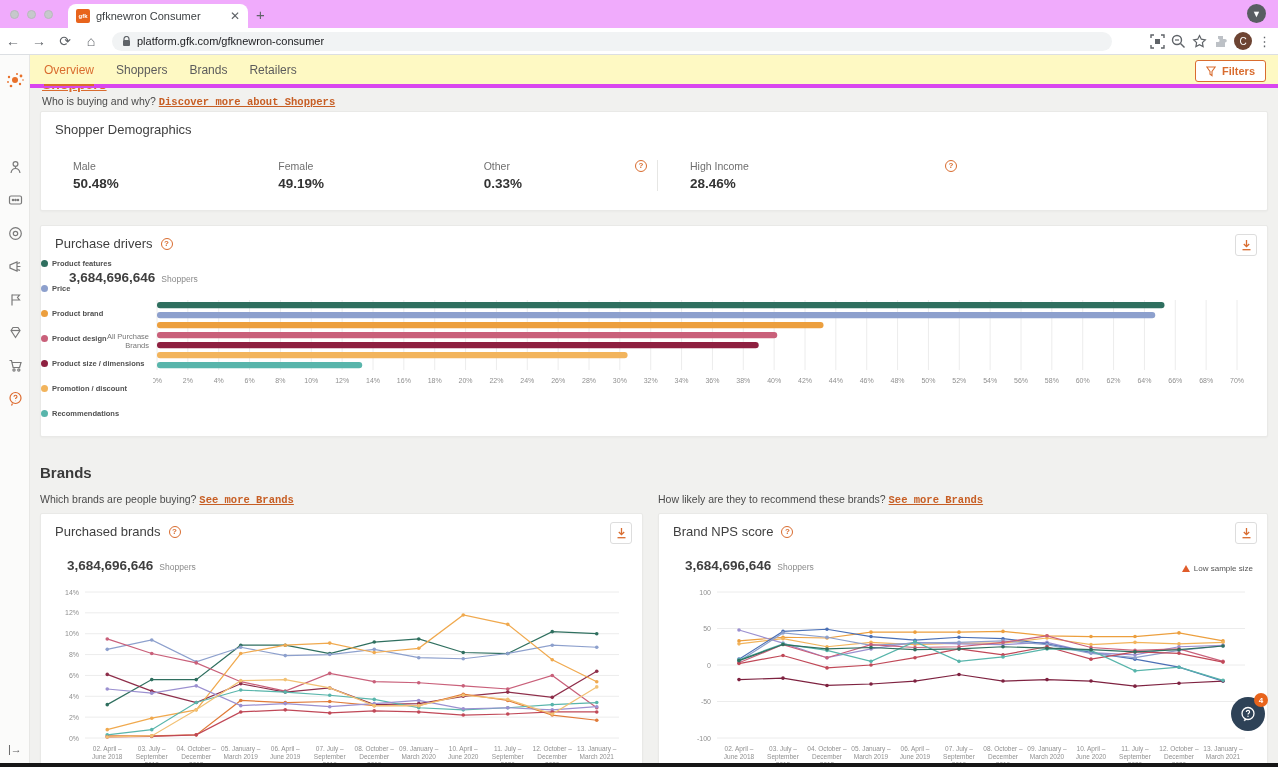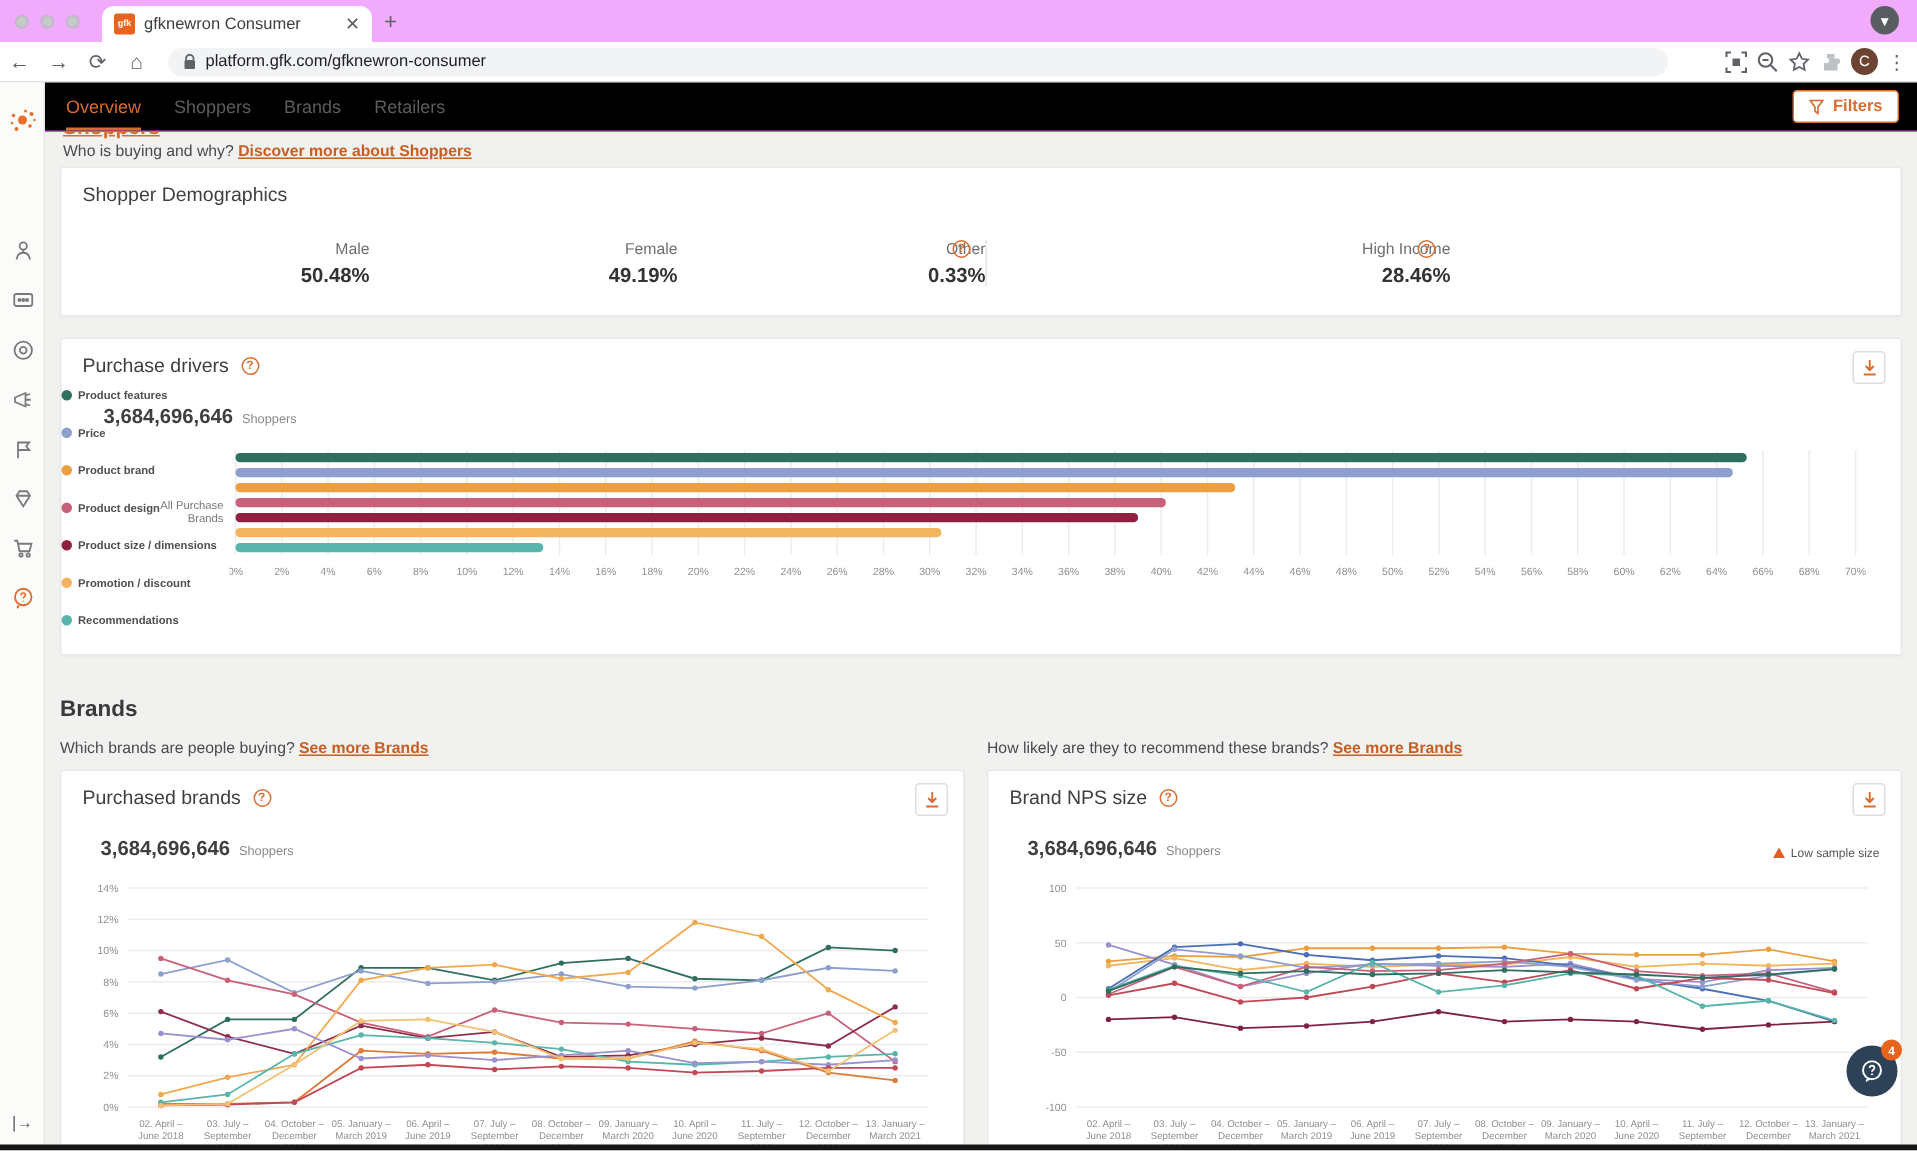--- a/index.html
+++ b/index.html
@@ -26,42 +26,42 @@
   .kebab { color:#5f6368; font-size:13px; letter-spacing:0; width:12px; text-align:center; }
 
   
   .sidebar { position:absolute; top:55px; left:0; bottom:4px; width:30px; background:#fbfbfa; border-right:1px solid #e7e7e5; }
   .sb-logo { position:absolute; top:16px; left:5px; }
   .sb-icons { position:absolute; top:104px; left:0; width:30px; display:flex; flex-direction:column; align-items:center; gap:17px; }
   .sb-ic { width:16px; height:16px; display:flex; align-items:center; justify-content:center; }
   .sb-bottom { position:absolute; bottom:8px; left:8px; color:#5a5a5a; font-size:11px; }
 
   .main { position:absolute; top:55px; left:30px; right:0; bottom:4px; background:#fff; }
-  .navbar { position:absolute; top:0; left:0; right:0; height:33px; background:#000000; border-bottom:1px solid #d946ef; display:flex; align-items:center; padding-left:14px; gap:22px; }
+  .navbar { position:absolute; top:0; left:0; right:0; height:33px; background:#fef9c3; border-bottom:4px solid #d946ef; display:flex; align-items:center; padding-left:14px; gap:22px; }
   .nav-tab { font-size:12px; color:#5c5c5c; }
   .nav-tab.active { color:#d96c2f; }
   .filters-btn { position:absolute; right:12px; top:5px; border:1px solid #d96c2f; color:#d96c2f; border-radius:3px; height:22px; padding:0 10px; display:flex; align-items:center; gap:6px; font-size:11px; font-weight:bold; background:#fff; }
 
   .content { position:absolute; top:33px; left:0; right:0; bottom:0; background:#f1f1ef; overflow:hidden; }
   .clip-head { position:absolute; top:0; left:12px; height:5px; overflow:hidden; }
   .clip-head span { display:block; margin-top:-12px; font-size:14px; font-weight:bold; color:#d96c2f; text-decoration:underline; }
   .question-row { position:absolute; font-size:10.5px; color:#4a4a4a; }
-  .q-link { color:#c75e24; text-decoration:underline; font-weight:bold; }
+  .q-link { color:#c75e24; text-decoration:underline; font-weight:bold;font-family:Liberation Mono, monospace; }
 
   .card { position:absolute; background:#fff; border:1px solid #e9e9e7; border-radius:2px; box-shadow:0 1px 2px rgba(0,0,0,.03); }
   .card-title { position:absolute; top:10px; left:14px; font-size:13px; color:#3f3f3f; display:flex; align-items:center; gap:8px; }
   .qmark { display:inline-block; width:12px; height:12px; border:1px solid #d96c2f; border-radius:50%; color:#d96c2f; font-size:8px; font-weight:bold; text-align:center; line-height:10px; }
   .qmark::after { content:"?"; }
   .dl-btn { position:absolute; right:10px; top:8px; width:22px; height:22px; border:1px solid #ddd; border-radius:3px; background:#fff; display:flex; align-items:center; justify-content:center; }
 
   
   .stats-row { position:absolute; left:0; right:0; top:48px; display:flex; }
   .stat-sec { position:relative; display:flex; }
   .stat-sec + .stat-sec { border-left:1px solid #e6e6e4; }
-  .stat { flex:1; text-align:right; }
+  .stat { flex:1; text-align:left;margin-left:32px; }
   .stat-label { font-size:10.5px; color:#6f6f6f; }
   .stat-value { font-size:13.5px; font-weight:bold; color:#333; margin-top:4px; }
   .sec-q { position:absolute; right:10px; top:0; }
 
   
   .shoppers-line { position:absolute; display:flex; align-items:baseline; gap:6px; }
   .shoppers-num { font-size:13.5px; color:#3f3f3f; font-weight:bold; }
   .shoppers-lab { font-size:8.5px; color:#8a8a8a; }
 
   .row-label { position:absolute; font-size:7.5px; color:#777; text-align:right; }
@@ -572,21 +572,21 @@
           <text x="367.75" y="167" text-anchor="middle" fill="#909090" font-size="6.5"><tspan x="367.75" dy="0">09. January –</tspan><tspan x="367.75" dy="8">March 2020</tspan></text>
           <text x="412.25" y="167" text-anchor="middle" fill="#909090" font-size="6.5"><tspan x="412.25" dy="0">10. April –</tspan><tspan x="412.25" dy="8">June 2020</tspan></text>
           <text x="456.75" y="167" text-anchor="middle" fill="#909090" font-size="6.5"><tspan x="456.75" dy="0">11. July –</tspan><tspan x="456.75" dy="8">September</tspan><tspan x="456.75" dy="8">2020</tspan></text>
           <text x="501.25" y="167" text-anchor="middle" fill="#909090" font-size="6.5"><tspan x="501.25" dy="0">12. October –</tspan><tspan x="501.25" dy="8">December</tspan><tspan x="501.25" dy="8">2020</tspan></text>
           <text x="545.75" y="167" text-anchor="middle" fill="#909090" font-size="6.5"><tspan x="545.75" dy="0">13. January –</tspan><tspan x="545.75" dy="8">March 2021</tspan></text>
         </svg>
     </div>
 
     <div class="card" style="top:425px; left:628px; width:610px; height:300px;">
       <div class="card-title">
-        <span>Brand NPS size</span>
+        <span>Brand NPS score</span>
         <span class="qmark"></span>
       </div>
       <button class="dl-btn">
         <svg width="11" height="12" viewBox="0 0 11 12">
             <g stroke="#d96c2f" stroke-width="1.3" fill="none">
               <path d="M5.5 1v6.2M2.8 5l2.7 2.7L8.2 5"></path>
               <path d="M1.5 10.7h8"></path>
             </g>
           </svg>
       </button>

